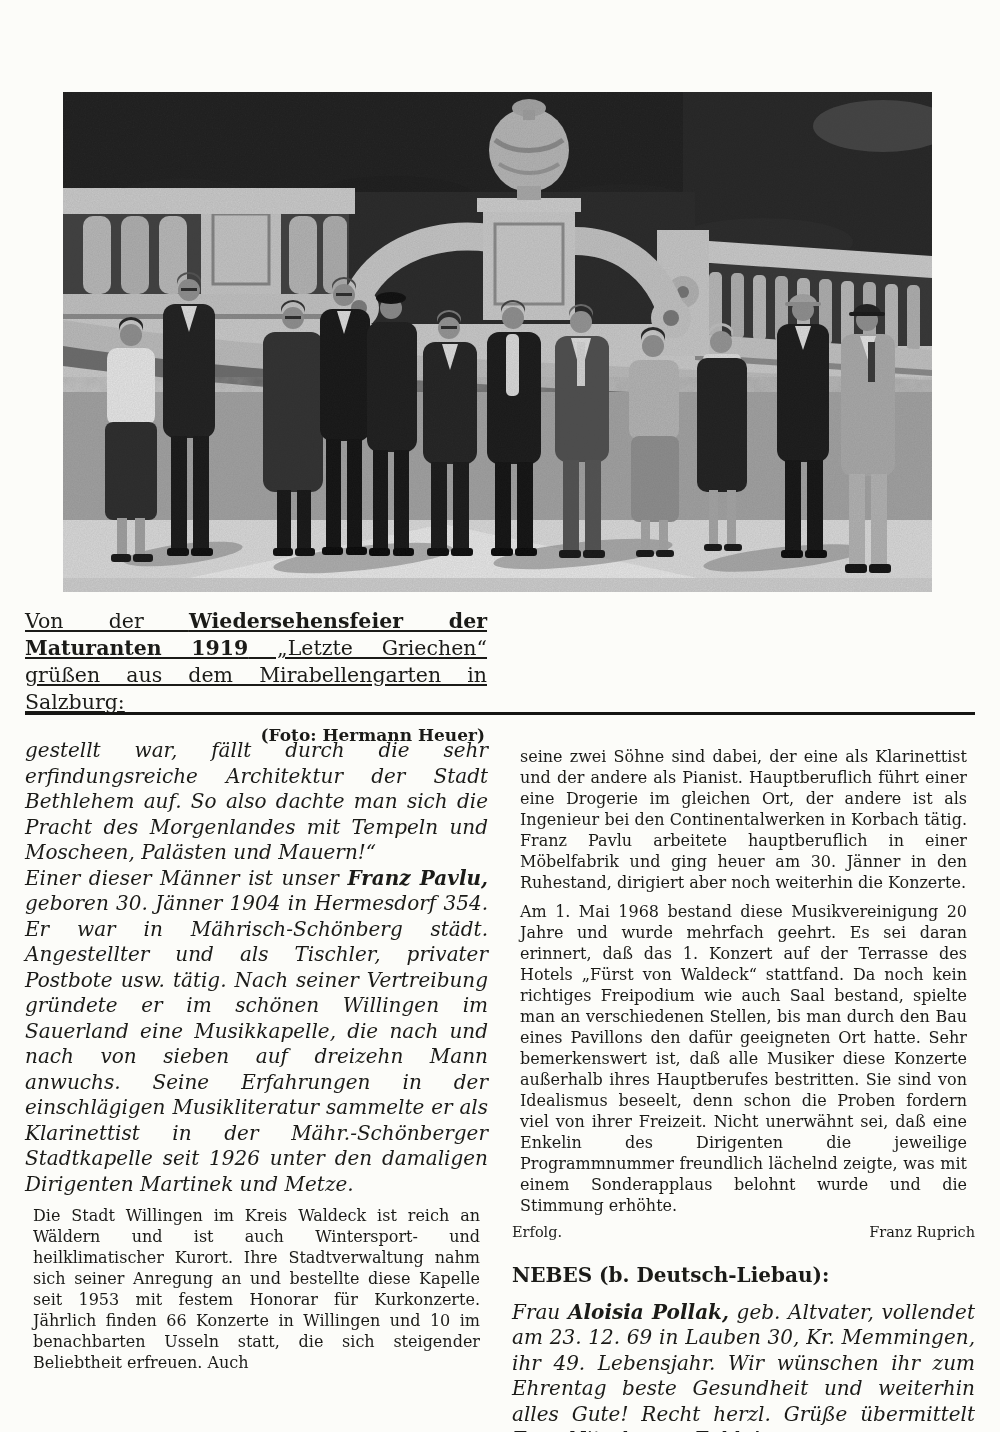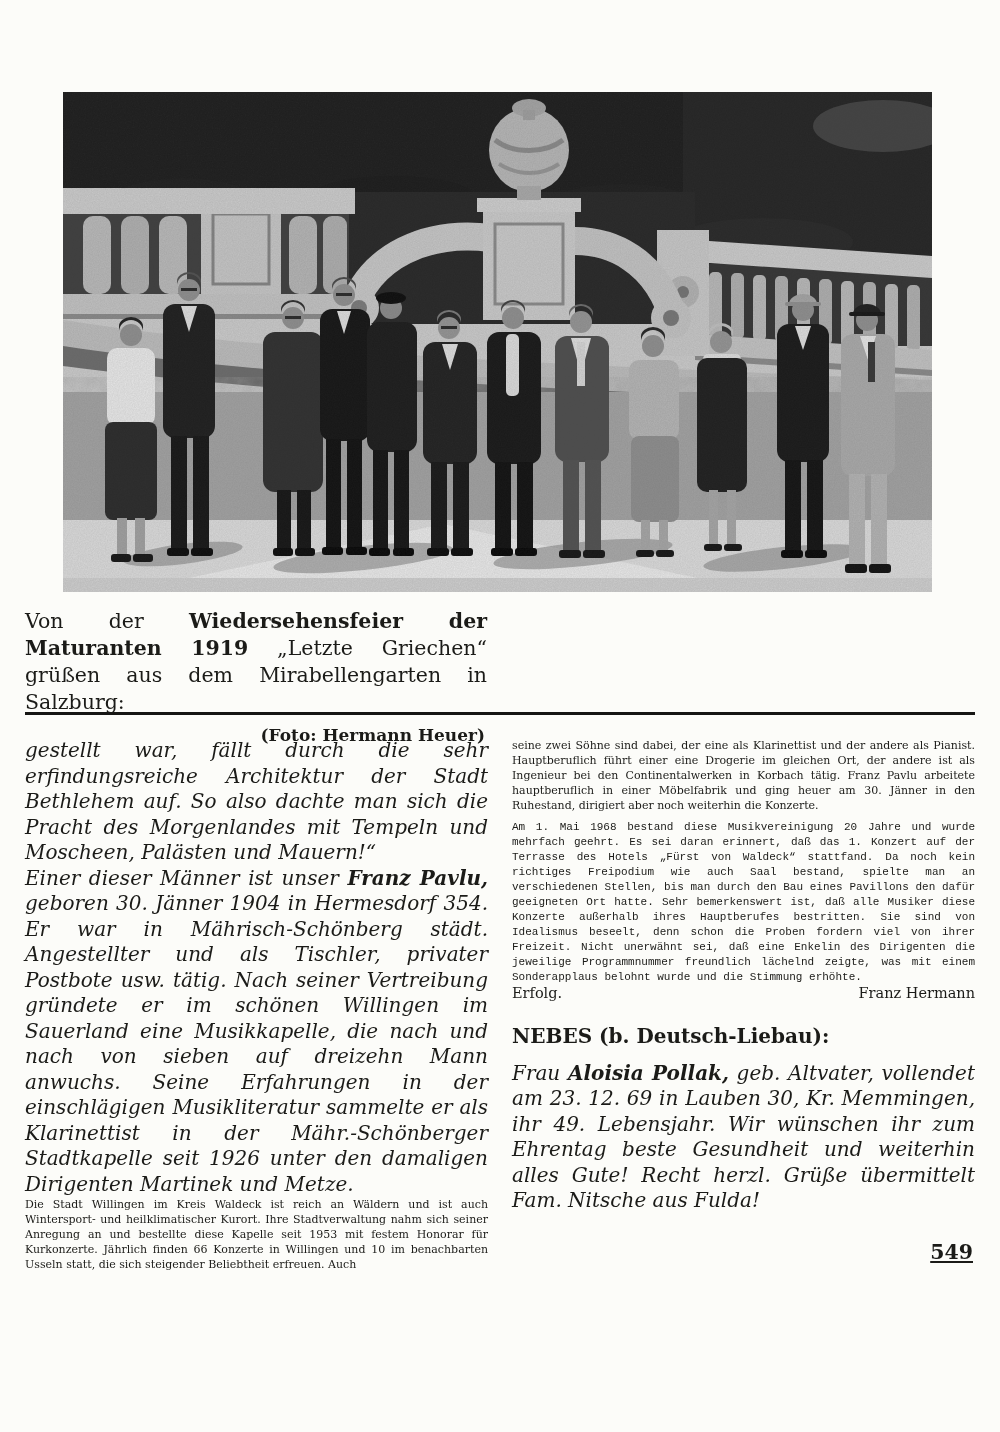--- a/index.html
+++ b/index.html
@@ -7,31 +7,31 @@
   .page{position:relative;width:1000px;height:1432px;background:#fcfcf9;overflow:hidden;}
 
   
   .photo-wrap{position:absolute;left:63px;top:92px;width:869px;height:500px;}
   .photo-wrap svg{width:100%;height:100%;display:block;filter:grayscale(100%) contrast(104%);}
 
   
   .captions{position:absolute;left:25px;top:608px;width:950px;display:flex;gap:22px;}
   .cap-left{width:462px;}
   .cap-right{width:466px;}
-  .cap{font-size:20.5px;line-height:27px;text-align:justify;margin:0;}
+  .cap{font-size:20.5px;line-height:27px;text-align:justify;margin:0;text-decoration:underline;}
   .credit{font-size:17px;line-height:22px;text-align:right;margin:8px 2px 0 0;font-weight:bold;}
 
   .rule{position:absolute;left:25px;top:712px;width:950px;height:3px;background:#161614;}
 
   
   .cols{position:absolute;left:25px;top:738px;width:950px;display:flex;gap:24px;}
   .col{width:463px;}
   p.lg{font-size:20px;line-height:25.5px;text-align:justify;margin:0;font-style:italic;}
-  p.sm{font-size:11px;line-height:15px;text-align:justify;margin:0;}
-  p.spaced{margin-top:7px;font-family:Liberation Mono, monospace;}
+  p.sm{font-size:16px;line-height:21px;text-align:justify;margin:8px;}
+  p.spaced{margin-top:7px;}
   .sigline{display:flex;justify-content:space-between;font-size:14.5px;line-height:17.5px;}
   h3.nebes{font-size:20px;line-height:26px;margin:20px 0 12px 0;font-weight:bold;}
   .pagenum{margin-top:26px;text-align:right;font-weight:bold;font-size:20.5px;padding-right:2px;text-decoration:underline;}
   b{font-weight:bold;}
 </style>
 </head>
 <body>
 
 <div class="page">
 
@@ -297,21 +297,21 @@
       <p class="lg">gestellt war, fällt durch die sehr erfindungsreiche Architektur der Stadt Bethlehem auf. So also dachte man sich die Pracht des Morgenlandes mit Tempeln und Moscheen, Palästen und Mauern!“</p>
       <p class="lg"><span>Einer dieser Männer ist unser </span><b>Franz Pavlu,</b><span> geboren 30. Jänner 1904 in Hermesdorf 354. Er war in Mährisch-Schönberg städt. Angestellter und als Tischler, privater Postbote usw. tätig. Nach seiner Vertreibung gründete er im schönen Willingen im Sauerland eine Musikkapelle, die nach und nach von sieben auf dreizehn Mann anwuchs. Seine Erfahrungen in der einschlägigen Musikliteratur sammelte er als Klarinettist in der Mähr.-Schönberger Stadtkapelle seit 1926 unter den damaligen Dirigenten Martinek und Metze.</span></p>
       <p class="sm">Die Stadt Willingen im Kreis Waldeck ist reich an Wäldern und ist auch Wintersport- und heilklimatischer Kurort. Ihre Stadtverwaltung nahm sich seiner Anregung an und bestellte diese Kapelle seit 1953 mit festem Honorar für Kurkonzerte. Jährlich finden 66 Konzerte in Willingen und 10 im benachbarten Usseln statt, die sich steigender Beliebtheit erfreuen. Auch</p>
     </div>
 
     <div class="col">
       <p class="sm">seine zwei Söhne sind dabei, der eine als Klarinettist und der andere als Pianist. Hauptberuflich führt einer eine Drogerie im gleichen Ort, der andere ist als Ingenieur bei den Continentalwerken in Korbach tätig. Franz Pavlu arbeitete hauptberuflich in einer Möbelfabrik und ging heuer am 30. Jänner in den Ruhestand, dirigiert aber noch weiterhin die Konzerte.</p>
       <p class="sm spaced">Am 1. Mai 1968 bestand diese Musikvereinigung 20 Jahre und wurde mehrfach geehrt. Es sei daran erinnert, daß das 1. Konzert auf der Terrasse des Hotels „Fürst von Waldeck“ stattfand. Da noch kein richtiges Freipodium wie auch Saal bestand, spielte man an verschiedenen Stellen, bis man durch den Bau eines Pavillons den dafür geeigneten Ort hatte. Sehr bemerkenswert ist, daß alle Musiker diese Konzerte außerhalb ihres Hauptberufes bestritten. Sie sind von Idealismus beseelt, denn schon die Proben fordern viel von ihrer Freizeit. Nicht unerwähnt sei, daß eine Enkelin des Dirigenten die jeweilige Programmnummer freundlich lächelnd zeigte, was mit einem Sonderapplaus belohnt wurde und die Stimmung erhöhte.</p>
       <div class="sigline">
         <span>Erfolg.</span>
-        <span>Franz Hermann</span>
+        <span>Franz Ruprich</span>
       </div>
       <h3 class="nebes">NEBES (b. Deutsch-Liebau):</h3>
       <p class="lg"><span>Frau </span><b>Aloisia Pollak,</b><span> geb. Altvater, vollendet am 23. 12. 69 in Lauben 30, Kr. Memmingen, ihr 49. Lebensjahr. Wir wünschen ihr zum Ehrentag beste Gesundheit und weiterhin alles Gute! Recht herzl. Grüße übermittelt Fam. Nitsche aus Fulda!</span></p>
       <div class="pagenum">549</div>
     </div>
 
   </div>
 </div>
 
 </body></html>

